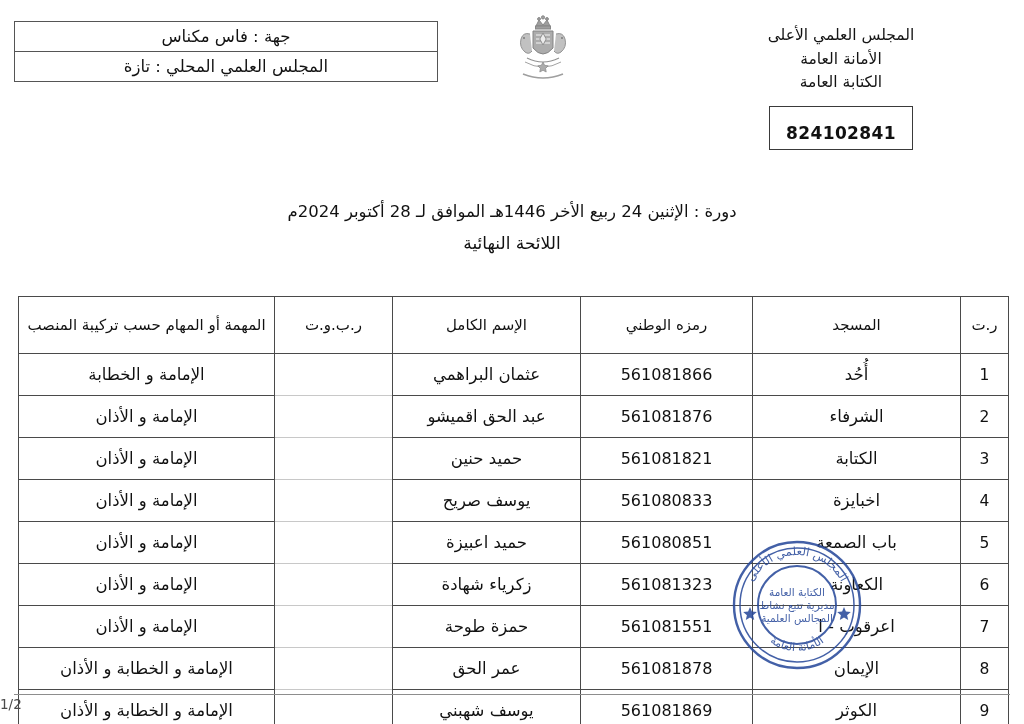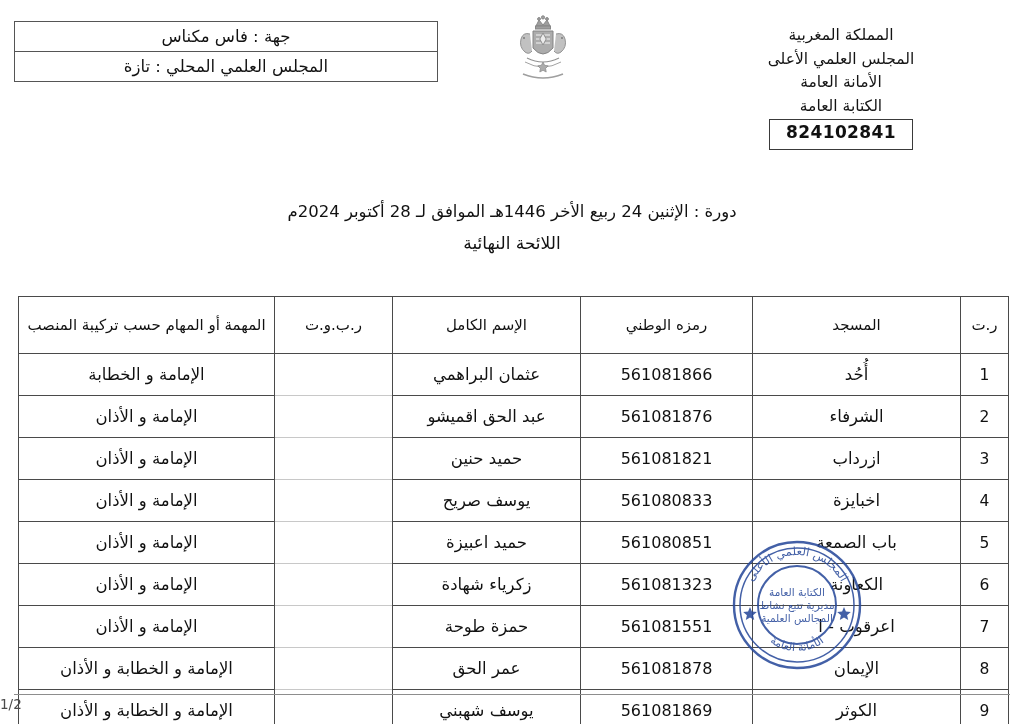--- a/index.html
+++ b/index.html
@@ -75,24 +75,24 @@
     width: 330px;
     text-align: center;
     line-height: 1.52;
   }
   .ministry .mline {
     font-size: 15.5px;
     color: #141414;
     white-space: nowrap;
   }
   .ref-box {
-    margin: 1px auto 0 auto;
+    margin: 11px auto 0 auto;
     border: 1.4px solid #3a3a3a;
     display: inline-block;
-    padding: 0 16px 3px 16px;
+    padding: 14px 16px 3px 16px;
     font-size: 17px;
     font-weight: bold;
     letter-spacing: .4px;
     color: #111;
     background: #fff;
     direction: ltr;
   }
   .ref-wrap { text-align: center; }
 
   
@@ -241,21 +241,20 @@
           <path d="M24 44 Q40 52 56 44" stroke="#7a7a7a" stroke-width="1.2"></path>
           <path d="M22 48 Q40 58 58 48" stroke="#8d8d8d" stroke-width="1"></path>
           <path d="M40 48 l1.6 3.3 3.6 .5 -2.6 2.6 .6 3.6 -3.2 -1.7 -3.2 1.7 .6 -3.6 -2.6 -2.6 3.6 -.5 Z" fill="#9a9a9a" stroke="#6d6d6d" stroke-width=".7"></path>
 
           <path d="M20 60 Q40 68 60 60" stroke="#8a8a8a" stroke-width="1.6"></path>
         </g>
       </svg>
     </div>
 
     <div class="ministry">
-      <div class="mline">المملكة المغربية</div>
       <div class="mline">المجلس العلمي الأعلى</div>
       <div class="mline">الأمانة العامة</div>
       <div class="mline">الكتابة العامة</div>
       <div class="ref-wrap">
         <div class="ref-box">824102841</div>
       </div>
     </div>
   </div>
 
   <div class="titles">
@@ -294,21 +293,21 @@
         <tr>
           <td class="idx">2</td>
           <td class="">الشرفاء</td>
           <td class="cin">561081876</td>
           <td class="">عبد الحق اقميشو</td>
           <td class="rbwt"></td>
           <td class="">الإمامة و الأذان</td>
         </tr>
         <tr>
           <td class="idx">3</td>
-          <td class="">ازرداب</td>
+          <td class="">الكتابة</td>
           <td class="cin">561081821</td>
           <td class="">حميد حنين</td>
           <td class="rbwt"></td>
           <td class="">الإمامة و الأذان</td>
         </tr>
         <tr>
           <td class="idx">4</td>
           <td class="">اخبايزة</td>
           <td class="cin">561080833</td>
           <td class="">يوسف صريح</td>

